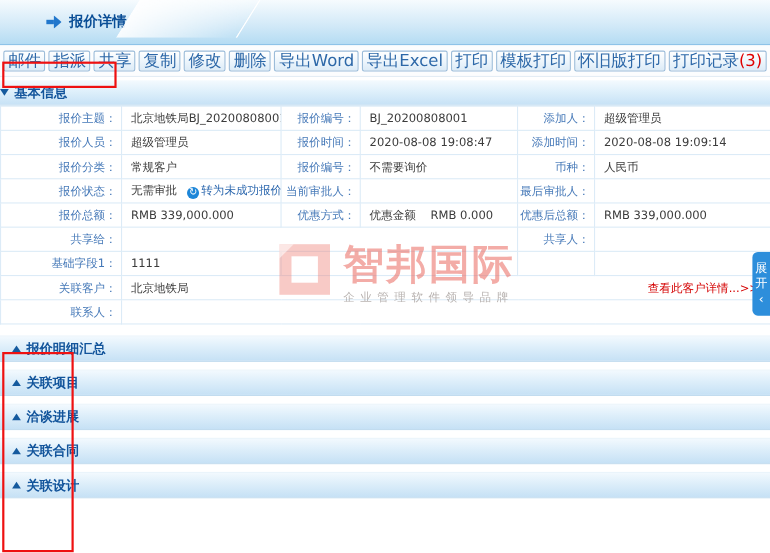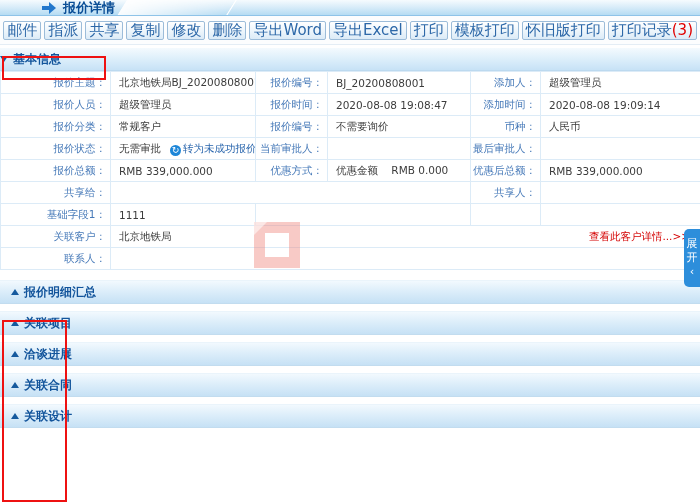--- a/index.html
+++ b/index.html
@@ -4,21 +4,21 @@
 <style>
   * { box-sizing: border-box; }
   html,body { margin:0; padding:0; }
   body {
     width:700px; height:503px; overflow:hidden; position:relative;
     background:#ffffff; font-family:"DejaVu Sans", sans-serif;
   }
 
   
   .titlebar {
-    height:16px; position:relative;
+    height:41px; position:relative;
     background:linear-gradient(180deg,#f6fbfe 0%,#d4eaf8 55%,#b5dcf3 100%);
     border-bottom:1px solid #8ec3e8;
     display:flex; align-items:center; padding-left:42px;
     overflow:hidden;
   }
   .titlebar .swoosh {
     position:absolute; left:118px; top:-6px; width:110px; height:40px;
     background:linear-gradient(100deg, rgba(255,255,255,0.95), rgba(255,255,255,0));
     transform:skewX(-32deg); border-right:1px solid rgba(255,255,255,0.9);
   }
@@ -238,20 +238,24 @@
     <span class="bar-title">关联合同</span>
   </div>
   <div class="section-bar">
     <span class="tri-up"></span>
     <span class="bar-title">关联设计</span>
   </div>
 </div>
 
 <div class="watermark">
   <div class="wm-logo"></div>
+  <div>
+    <div class="wm-brand">智邦国际</div>
+    <div class="wm-tagline">企业管理软件领导品牌</div>
+  </div>
 </div>
 
 <div class="expand-tab">
   <span>展</span>
   <span>开</span>
   <span>‹</span>
 </div>
 
 <div class="anno anno-basic"></div>
 <div class="anno anno-sections"></div>

